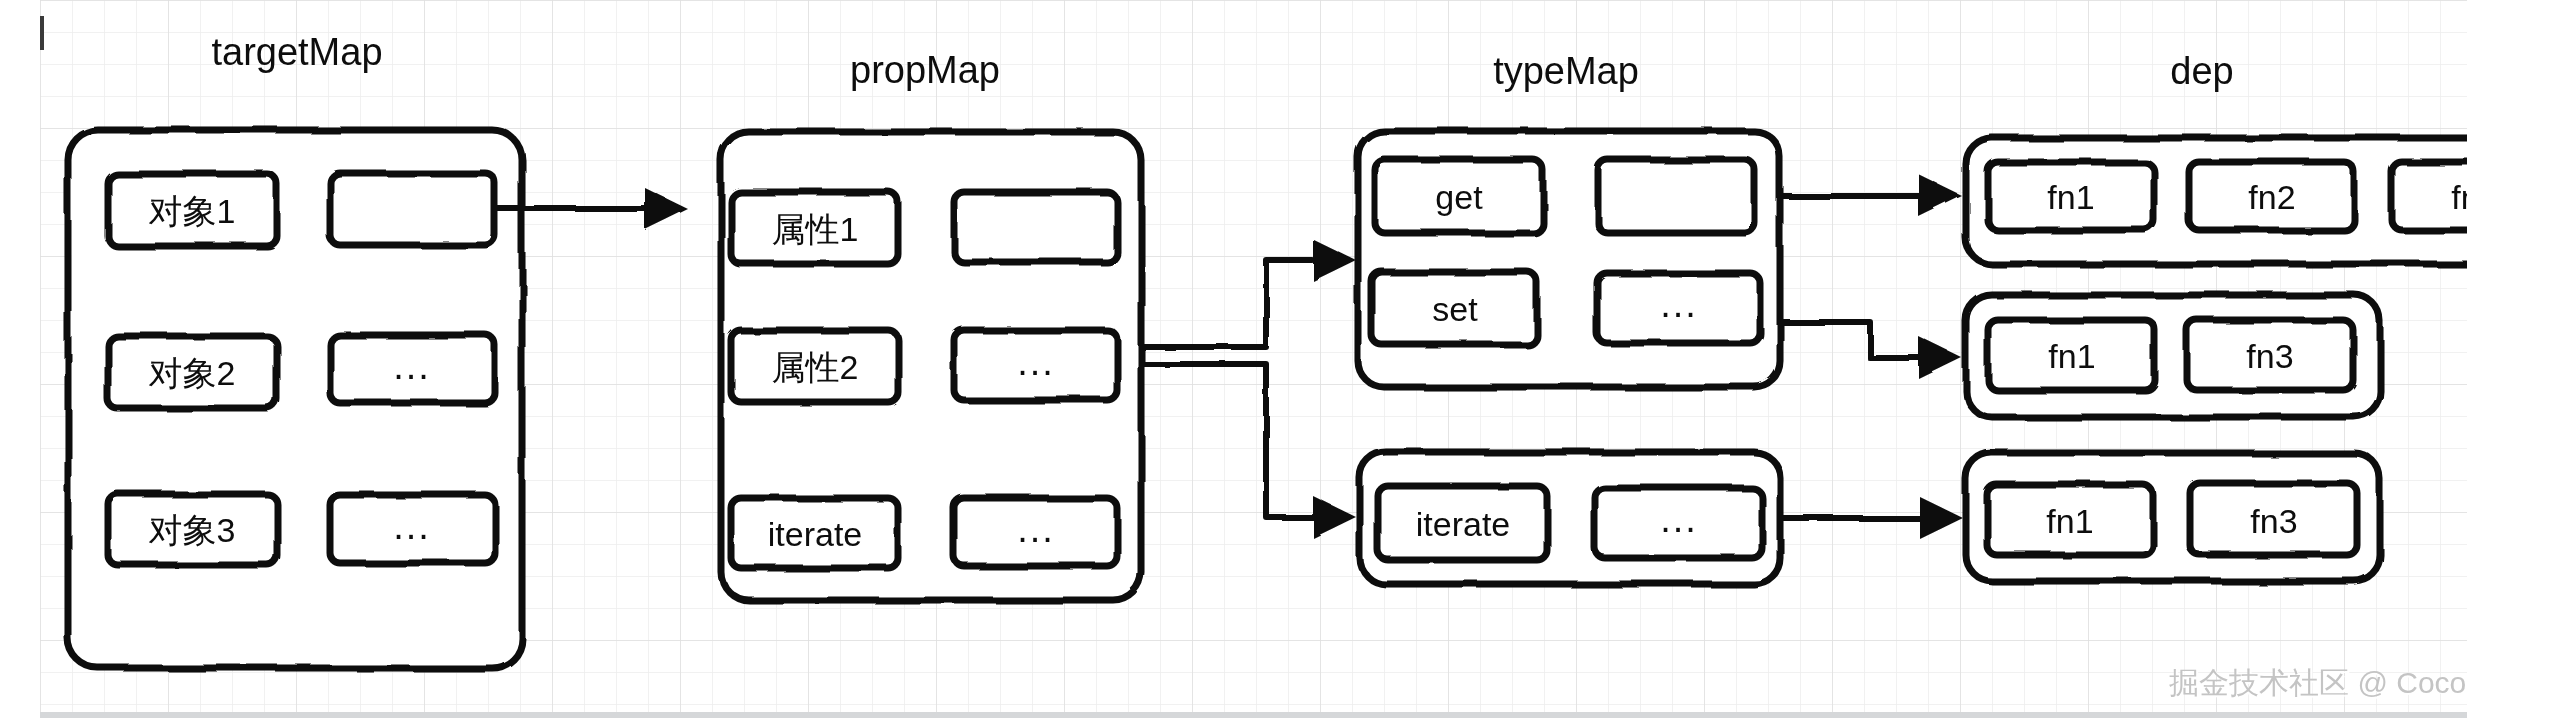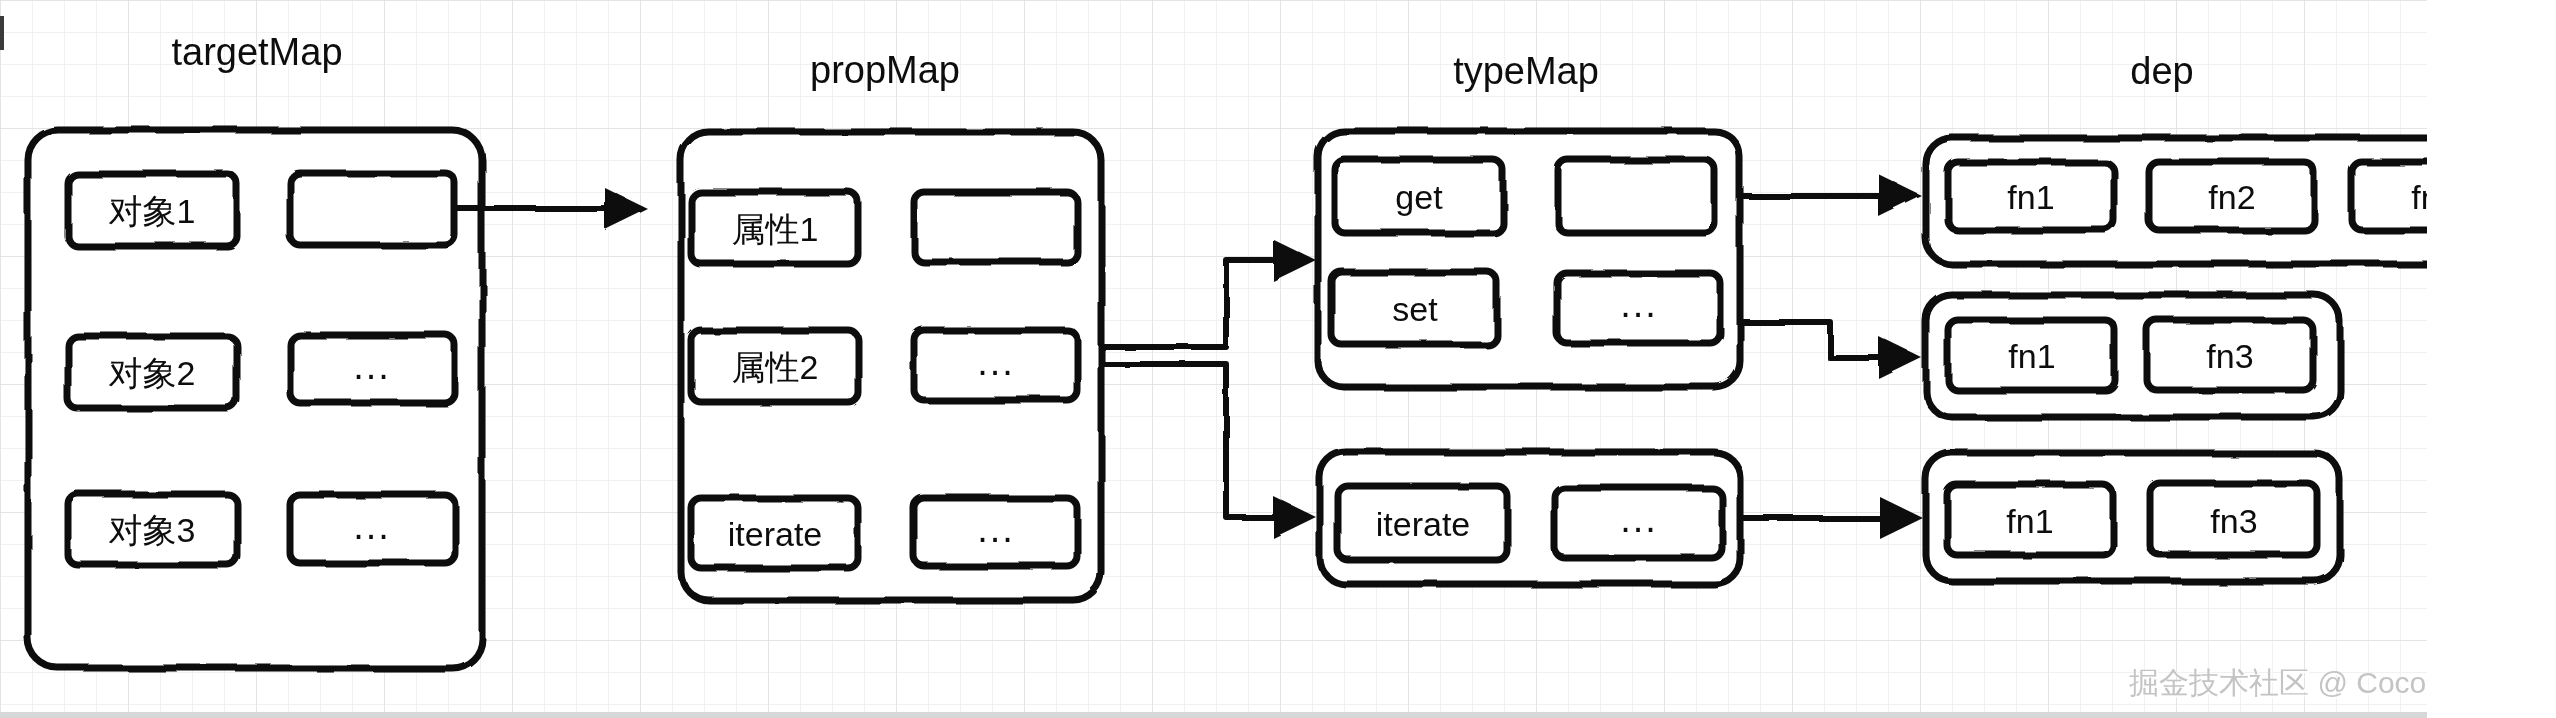--- a/index.html
+++ b/index.html
@@ -1,17 +1,17 @@
 <!DOCTYPE html>
 <html><head>
 <meta charset="utf-8">
 <style>
   html,body{margin:0;padding:0;background:#ffffff;}
   .canvas{position:relative;width:2427px;height:718px;overflow:hidden;
-          font-family:"Liberation Sans","DejaVu Sans",sans-serif;}
+          font-family:"Liberation Sans","DejaVu Sans",sans-serif;margin-left:40px;}
   svg{display:block;}
   svg text{font-family:"Liberation Sans","DejaVu Sans",sans-serif;fill:#0d0d0d;}
   .group-title{font-size:38px;}
   .box-label{font-size:34px;}
   .dots{font-size:38px;letter-spacing:2px;}
   .watermark-main{font-size:30px;fill:#c4c4c4;}
   .watermark-shadow{font-size:30px;fill:#ffffff;}
   .shape{fill:#ffffff;stroke:#0d0d0d;stroke-width:7;stroke-linejoin:round;stroke-linecap:round;}
   .container{stroke-width:7;}
   .cell{stroke-width:7;}

